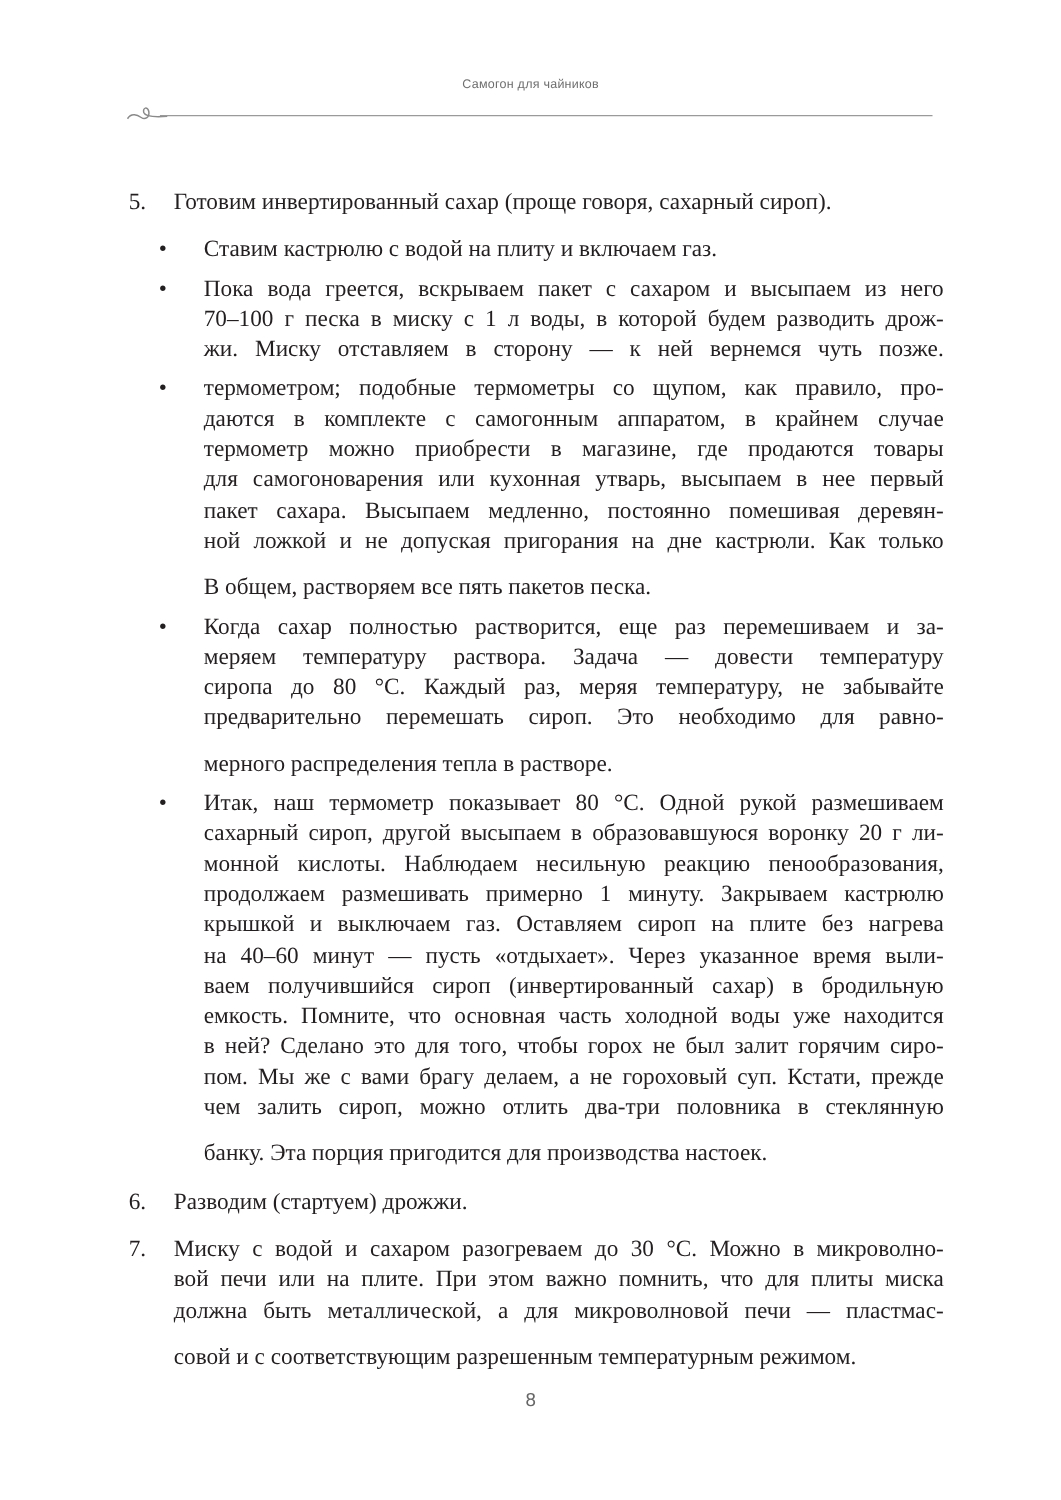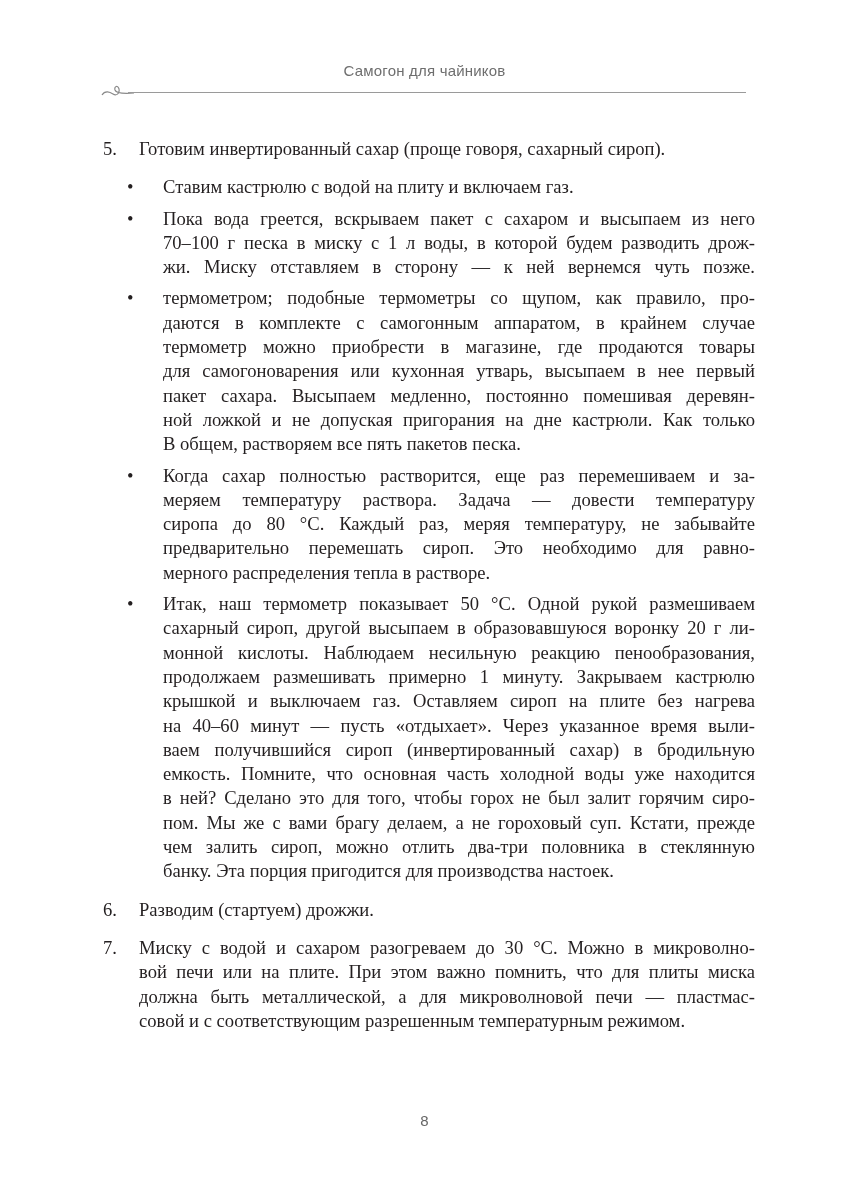--- a/index.html
+++ b/index.html
@@ -2,40 +2,40 @@
 <html><head>
   <meta charset="utf-8">
   <style>
     html, body { margin: 0; padding: 0; background: #ffffff; }
     body { width: 849px; height: 1200px; position: relative; overflow: hidden; }
     .page { position: absolute; left: 0; top: 0; width: 849px; height: 1200px; background: #fff; }
 
     .running-head {
       position: absolute; left: 0; width: 849px; top: 62px; text-align: center;
       font-family: "Liberation Sans", "DejaVu Sans", sans-serif;
-      font-size: 15px; color: #6e6e6e; letter-spacing: 0.2px;
+      font-size: 10px; color: #6e6e6e; letter-spacing: 0.2px;
     }
     .head-rule {
       position: absolute; left: 128px; top: 92px; width: 618px; height: 0;
       border-top: 1.3px solid #9a9a9a;
     }
     .flourish { position: absolute; left: 100px; top: 80px; width: 34px; height: 20px; }
 
     .body-text {
       position: absolute; left: 103px; top: 137px; width: 652px;
       font-family: "Liberation Serif", "DejaVu Serif", serif;
       font-size: 18.6px; line-height: 24.3px; color: #231f20;
     }
     .num-item { position: relative; padding-left: 36px; margin-bottom: 14px; }
     .num-item .num { position: absolute; left: 0; top: 0; }
     .bullets { margin-top: 14px; }
     .bullet-item { position: relative; padding-left: 36px; margin-left: 24px; margin-bottom: 7px; }
     .bullet-item .dot { position: absolute; left: 0; top: 0; }
     .ln { display: block; text-align: justify; text-align-last: justify; white-space: nowrap; }
-    .ln.last { text-align-last: left; }
+    .ln.last { text-align-last: left; margin-top: 13px; }
 
     .folio {
       position: absolute; left: 0; width: 849px; top: 1112px; text-align: center;
       font-family: "Liberation Sans", "DejaVu Sans", sans-serif; font-size: 15px; color: #666;
     }
   </style>
 </head>
 <body>
 
 <div class="page">
@@ -80,21 +80,21 @@
           <span class="dot">•</span>
           <span class="ln">Когда сахар полностью растворится, еще раз перемешиваем и за-</span>
           <span class="ln">меряем температуру раствора. Задача — довести температуру</span>
           <span class="ln">сиропа до 80 °С. Каждый раз, меряя температуру, не забывайте</span>
           <span class="ln">предварительно перемешать сироп. Это необходимо для равно-</span>
           <span class="ln last">мерного распределения тепла в растворе.</span>
         </div>
 
         <div class="bullet-item">
           <span class="dot">•</span>
-          <span class="ln">Итак, наш термометр показывает 50 °С. Одной рукой размешиваем</span>
+          <span class="ln">Итак, наш термометр показывает 80 °С. Одной рукой размешиваем</span>
           <span class="ln">сахарный сироп, другой высыпаем в образовавшуюся воронку 20 г ли-</span>
           <span class="ln">монной кислоты. Наблюдаем несильную реакцию пенообразования,</span>
           <span class="ln">продолжаем размешивать примерно 1 минуту. Закрываем кастрюлю</span>
           <span class="ln">крышкой и выключаем газ. Оставляем сироп на плите без нагрева</span>
           <span class="ln">на 40–60 минут — пусть «отдыхает». Через указанное время выли-</span>
           <span class="ln">ваем получившийся сироп (инвертированный сахар) в бродильную</span>
           <span class="ln">емкость. Помните, что основная часть холодной воды уже находится</span>
           <span class="ln">в ней? Сделано это для того, чтобы горох не был залит горячим сиро-</span>
           <span class="ln">пом. Мы же с вами брагу делаем, а не гороховый суп. Кстати, прежде</span>
           <span class="ln">чем залить сироп, можно отлить два-три половника в стеклянную</span>

